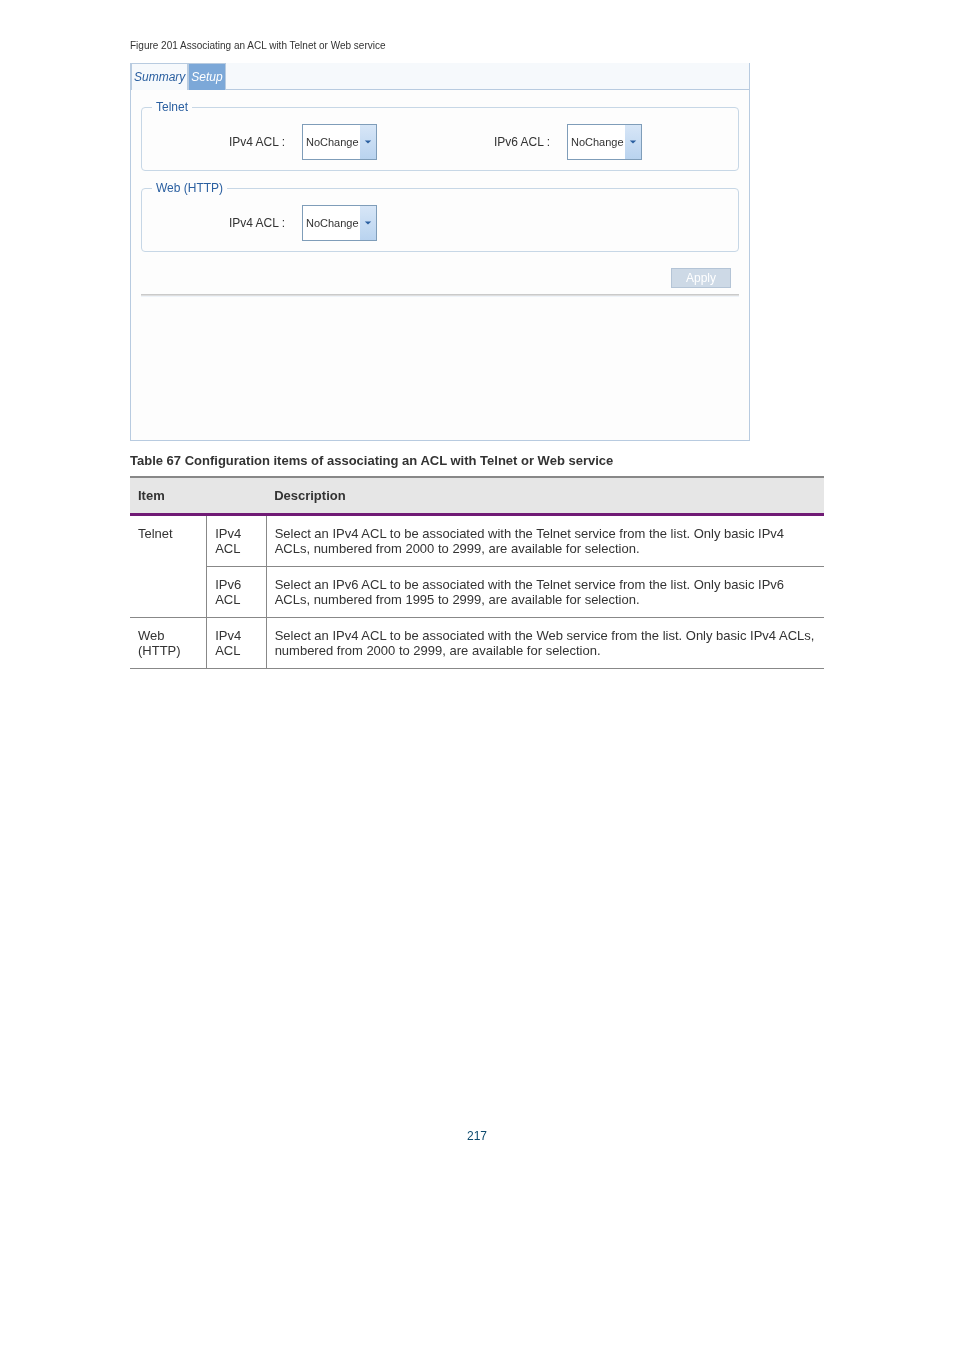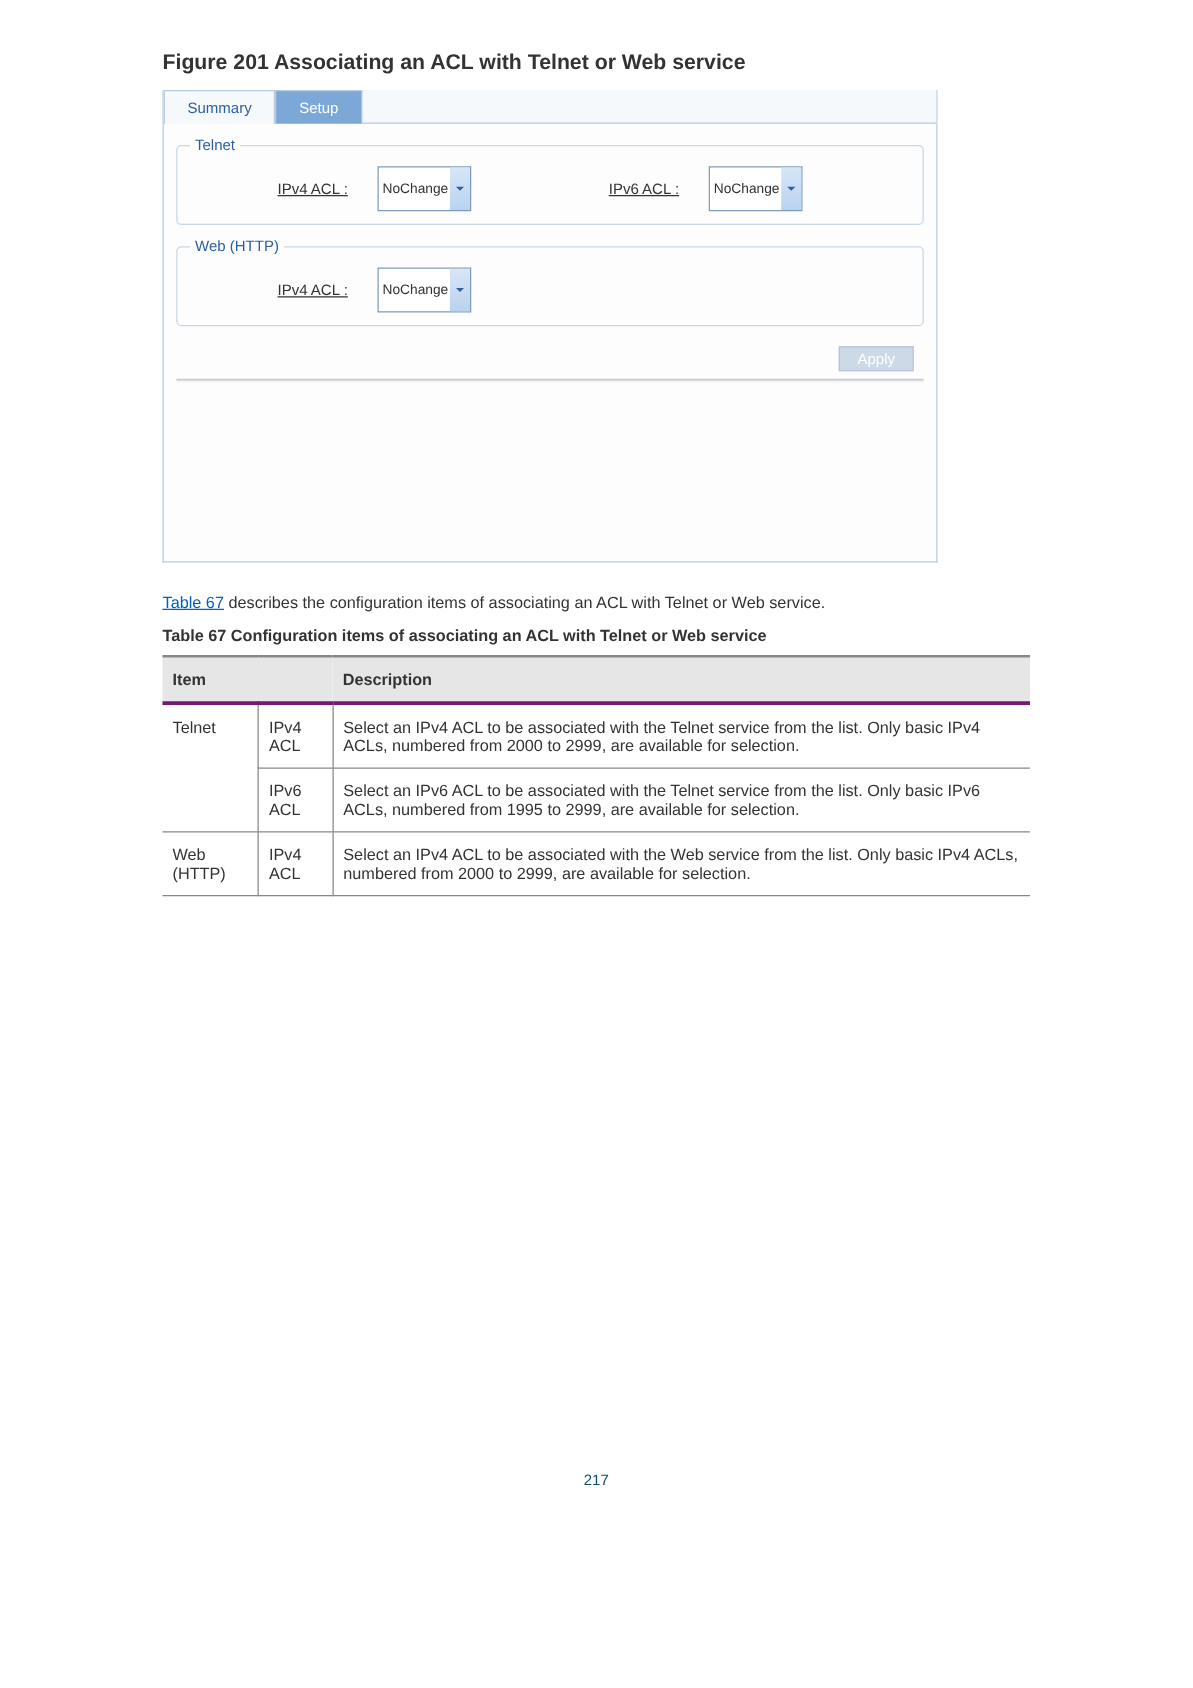--- a/index.html
+++ b/index.html
@@ -9,43 +9,44 @@
     color: #333;
     background: #fff;
     width: 954px;
     margin: 0 auto;
     padding: 0;
   }
   .page-container {
     padding: 0 130px 40px 130px;
   }
   .figure-caption {
-    font-weight: bold;
-    font-size: 17px;
+    font-weight: normal;
+    font-size: 10px;
     margin: 40px 0 12px 0;
   }
   
   .ui-panel {
     border: 1px solid #b8cbe0;
     border-top: none;
     width: 620px;
     background: #fdfdfd;
     position: relative;
   }
   .tab-row {
     display: flex;
     font-size: 12px;
     color: #2a5fa0;
   }
   .tab {
-    padding: 6px 18px;
+    padding: 6px 2px;
     border: 1px solid #b8cbe0;
     border-bottom: none;
     background: #f6f9fc;
     cursor: pointer;
+    font-style: italic;
   }
   .tab.active {
     background: #7ca8d8;
     color: #fff;
   }
   .tab-strip-remainder {
     flex: 1;
     border-bottom: 1px solid #b8cbe0;
     background: #f6f9fc;
   }
@@ -67,22 +68,21 @@
   }
   .acl-row {
     display: flex;
     align-items: center;
     gap: 10px;
   }
   .acl-label {
     font-size: 12px;
     color: #333;
     width: 70px;
-    text-align: left;
-    text-decoration: underline;
+    text-align: center;
   }
   .acl-label-wide {
     margin-left: 100px;
   }
   .ui-select {
     display: inline-flex;
     align-items: center;
     border: 1px solid #7f9db9;
     height: 36px;
     width: 75px;
@@ -228,23 +228,20 @@
 
       <div class="apply-row">
         <button class="apply-btn">Apply</button>
       </div>
       <div class="ui-hr"></div>
 
       <div class="ui-table-body"></div>
     </div>
   </div>
 
-  <p class="desc-intro">
-    <a href="#">Table 67</a><span> describes the configuration items of associating an ACL with Telnet or Web service.</span>
-  </p>
 
   <div class="table-caption">Table 67 Configuration items of associating an ACL with Telnet or Web service</div>
 
   <table class="desc">
     <thead>
       <tr>
         <th class="itemcol" colspan="2">Item</th>
         <th>Description</th>
       </tr>
     </thead>

